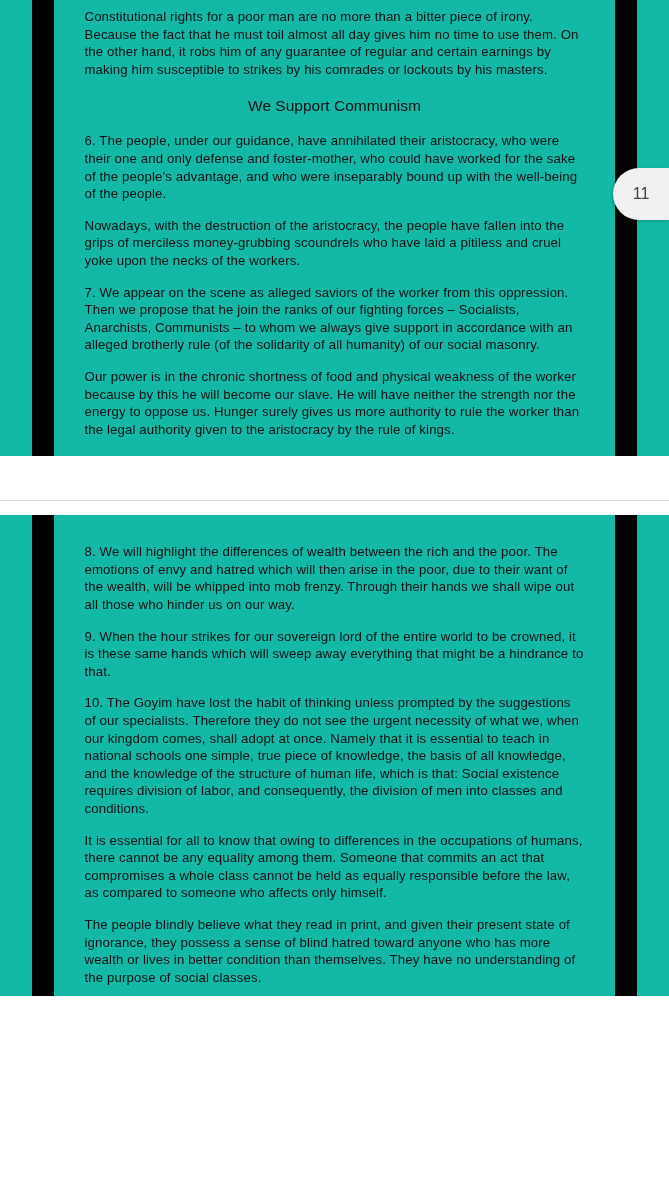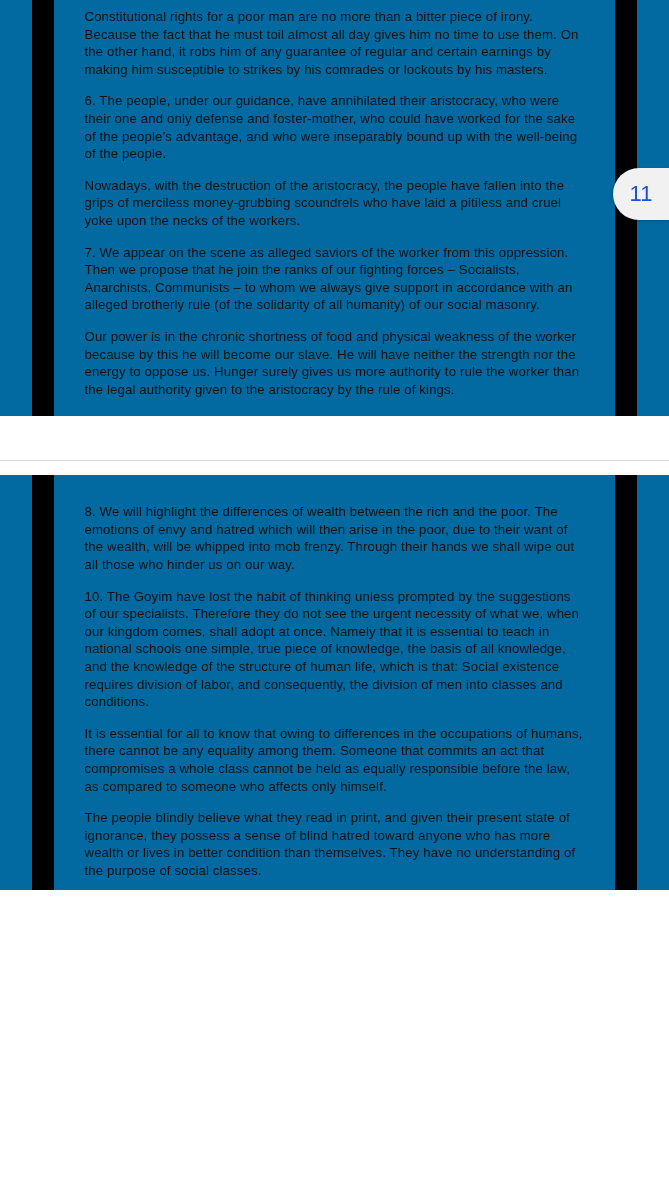--- a/index.html
+++ b/index.html
@@ -14,21 +14,21 @@
     color: #111111;
     -webkit-font-smoothing: antialiased;
   }
   .viewer {
     position: relative;
     width: 669px;
   }
   .page {
     position: relative;
     width: 669px;
-    background: #0369a1;
+    background: #14b8a6;
     box-sizing: border-box;
   }
   .page-inner {
     position: relative;
     padding: 0 0 0 0;
   }
   
   .scanbar {
     position: absolute;
     top: 0;
@@ -86,54 +86,56 @@
     right: 0;
     top: 168px;
     width: 56px;
     height: 52px;
     border-radius: 26px 0 0 26px;
     background: #f1f1f1;
     box-shadow: -1px 1px 3px rgba(0,0,0,0.22);
     display: flex;
     align-items: center;
     justify-content: center;
-    font-size: 22px;
-    color: #1d4ed8;
+    font-size: 16px;
+    color: #404040;
   }
 </style>
 </head>
 <body>
 
 <div class="viewer">
 
   <div class="page page-one">
     <div class="scanbar left"></div>
     <div class="scanbar right"></div>
     <div class="page-inner">
       <div class="text-col">
         <p class="para">Constitutional rights for a poor man are no more than a bitter piece of irony.  Because the fact that he must toil almost all day gives him no time to use them.  On the other hand, it robs him of any guarantee of regular and certain earnings by making him susceptible to strikes by his comrades or lockouts by his masters.</p>
+        <h2 class="heading">We Support Communism</h2>
         <p class="para">6.  The people, under our guidance, have annihilated their aristocracy, who were their one and only defense and foster-mother, who could have worked for the sake of the people’s advantage, and who were inseparably bound up with the well-being of the people.</p>
         <p class="para">Nowadays, with the destruction of the aristocracy, the people have fallen into the grips of merciless money-grubbing scoundrels who have laid a pitiless and cruel yoke upon the necks of the workers.</p>
         <p class="para">7.  We appear on the scene as alleged saviors of the worker from this oppression.  Then we propose that he join the ranks of our fighting forces – Socialists, Anarchists, Communists – to whom we always give support in accordance with an alleged brotherly rule (of the solidarity of all humanity) of our social masonry.</p>
         <p class="para">Our power is in the chronic shortness of food and physical weakness of the worker because by this he will become our slave.  He will have neither the strength nor the energy to oppose us.  Hunger surely gives us more authority to rule the worker than the legal authority given to the aristocracy by the rule of kings.</p>
       </div>
     </div>
   </div>
 
   <div class="page-badge">11</div>
 
   <div class="gap"></div>
   <div class="gap-after"></div>
 
   <div class="page page-two">
     <div class="scanbar left"></div>
     <div class="scanbar right"></div>
     <div class="page-inner">
       <div class="text-col">
         <p class="para">8.  We will highlight the differences of wealth between the rich and the poor.  The emotions of envy and hatred which will then arise in the poor, due to their want of the wealth, will be whipped into mob frenzy.  Through their hands we shall wipe out all those who hinder us on our way.</p>
+        <p class="para">9.  When the hour strikes for our sovereign lord of the entire world to be crowned, it is these same hands which will sweep away everything that might be a hindrance to that.</p>
         <p class="para">10.  The Goyim have lost the habit of thinking unless prompted by the suggestions of our specialists.  Therefore they do not see the urgent necessity of what we, when our kingdom comes, shall adopt at once.  Namely that it is essential to teach in national schools one simple, true piece of knowledge, the basis of all knowledge, and the knowledge of the structure of human life, which is that: Social existence requires division of labor, and consequently, the division of men into classes and conditions.</p>
         <p class="para">It is essential for all to know that owing to differences in the occupations of humans, there cannot be any equality among them.  Someone that commits an act that compromises a whole class cannot be held as equally responsible before the law, as compared to someone who affects only himself.</p>
         <p class="para">The people blindly believe what they read in print, and given their present state of ignorance, they possess a sense of blind hatred toward anyone who has more wealth or lives in better condition than themselves.  They have no understanding of the purpose of social classes.</p>
       </div>
     </div>
   </div>
 
 </div>
 
 </body></html>

